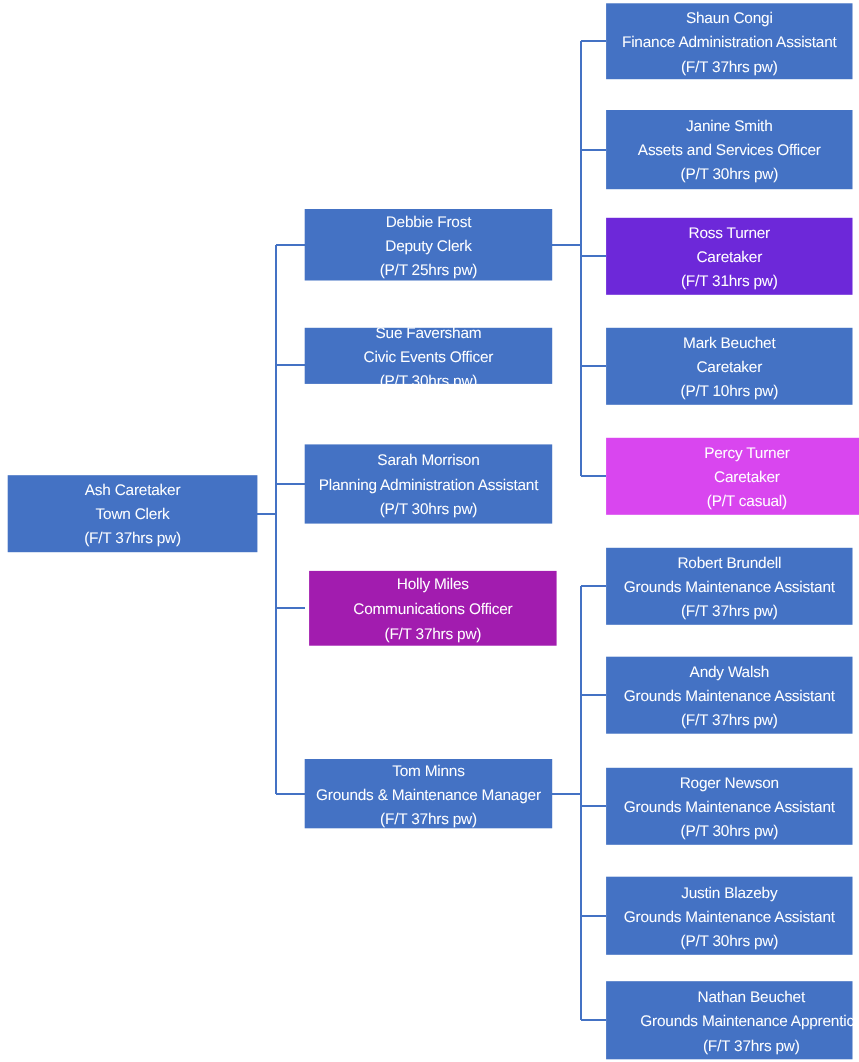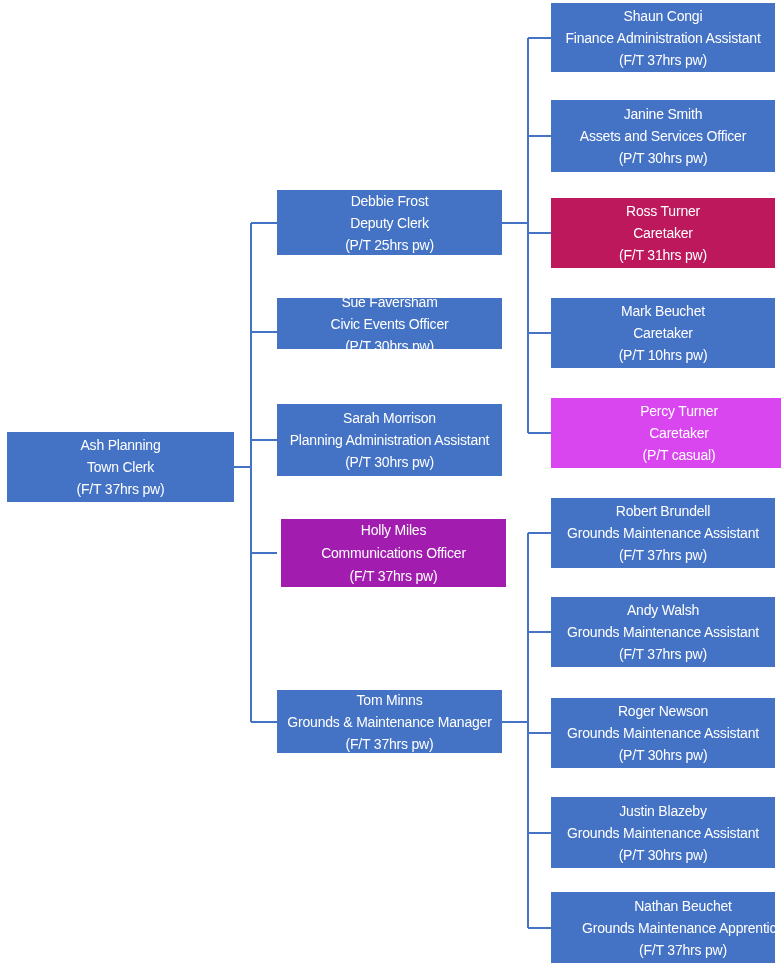--- a/index.html
+++ b/index.html
@@ -40,40 +40,40 @@
 </style>
 </head>
 <body>
 
 <div id="canvas">
   <svg id="connector-svg" width="781" height="965" viewBox="0 0 781 965">
       <path d="M 502 222.5 H 528 M 528 37.5 V 433 M 528 37.5 H 551 M 528 136 H 551 M 528 233 H 551 M 528 333 H 551 M 528 433 H 551 M 502 721.5 H 528 M 528 533 V 927.5 M 528 533 H 551 M 528 632 H 551 M 528 733 H 551 M 528 832.5 H 551 M 528 927.5 H 551 M 234 467 H 251 M 251 222.5 V 721.5 M 251 222.5 H 277 M 251 331.5 H 277 M 251 440 H 277 M 251 553 H 277 M 251 721.5 H 277" fill="none" stroke="#4472C4" stroke-width="2" shape-rendering="crispEdges"></path>
     </svg>
   <div id="nodes">
       <div class="node" style="left: 7px; top: 432px; width: 227px; height: 70px; background: rgb(68, 114, 196); color: rgb(255, 255, 255);">
-    <div class="line name">Ash Planning</div>
+    <div class="line name">Ash Caretaker</div>
     <div class="line role">Town Clerk</div>
     <div class="line hours">(F/T 37hrs pw)</div>
   </div>
       <div class="node" style="left: 277px; top: 190px; width: 225px; height: 65px; background: rgb(68, 114, 196); color: rgb(255, 255, 255);">
     <div class="line name">Debbie Frost</div>
     <div class="line role">Deputy Clerk</div>
     <div class="line hours">(P/T 25hrs pw)</div>
   </div>
       <div class="node" style="left: 551px; top: 3px; width: 224px; height: 69px; background: rgb(68, 114, 196); color: rgb(255, 255, 255);">
     <div class="line name">Shaun Congi</div>
     <div class="line role">Finance Administration Assistant</div>
     <div class="line hours">(F/T 37hrs pw)</div>
   </div>
       <div class="node" style="left: 551px; top: 100px; width: 224px; height: 72px; background: rgb(68, 114, 196); color: rgb(255, 255, 255);">
     <div class="line name">Janine Smith</div>
     <div class="line role">Assets and Services Officer</div>
     <div class="line hours">(P/T 30hrs pw)</div>
   </div>
-      <div class="node" style="left: 551px; top: 198px; width: 224px; height: 70px; background: #be185d; color: rgb(255, 255, 255);">
+      <div class="node" style="left: 551px; top: 198px; width: 224px; height: 70px; background: #6d28d9; color: rgb(255, 255, 255);">
     <div class="line name">Ross Turner</div>
     <div class="line role">Caretaker</div>
     <div class="line hours">(F/T 31hrs pw)</div>
   </div>
       <div class="node" style="left: 551px; top: 298px; width: 224px; height: 70px; background: rgb(68, 114, 196); color: rgb(255, 255, 255);">
     <div class="line name">Mark Beuchet</div>
     <div class="line role">Caretaker</div>
     <div class="line hours">(P/T 10hrs pw)</div>
   </div>
       <div class="node" style="left: 551px; top: 398px; width: 256px; height: 70px; background: #d946ef; color: rgb(255, 255, 255);">

